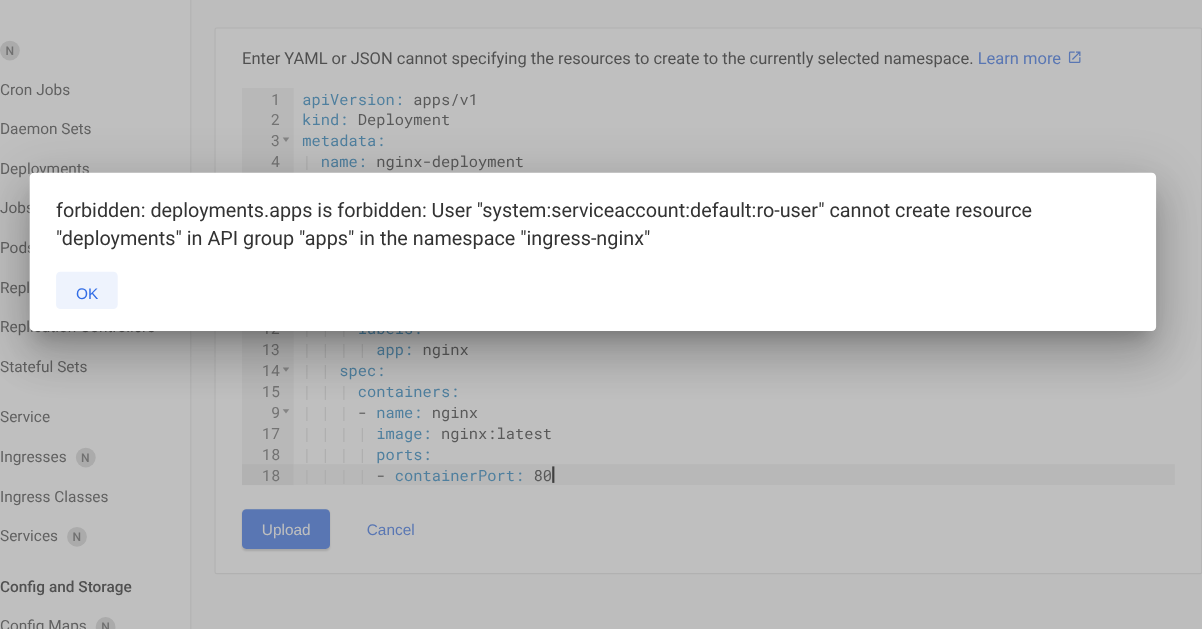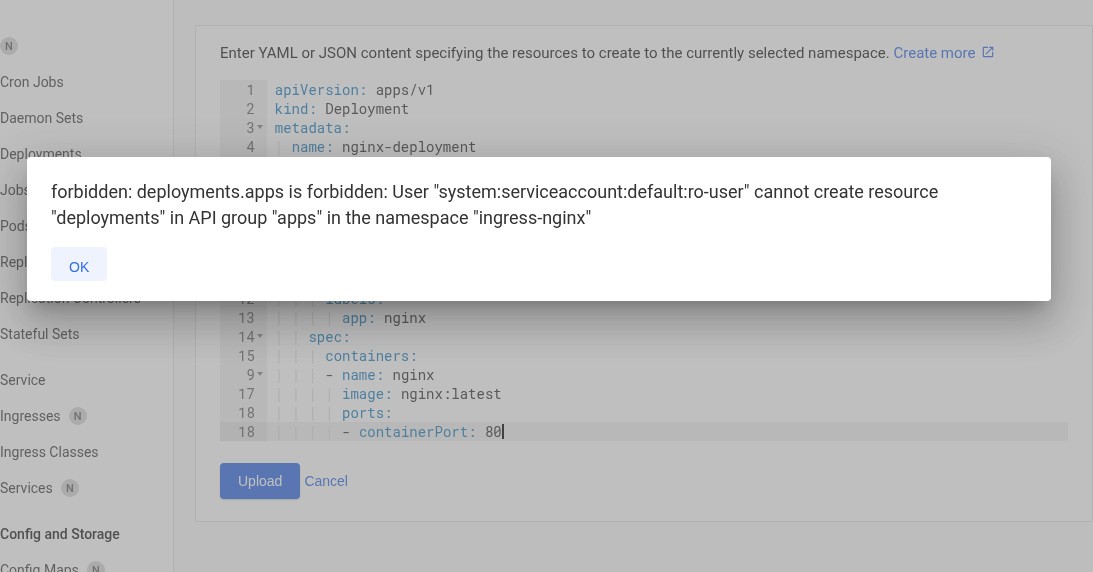--- a/index.html
+++ b/index.html
@@ -150,21 +150,21 @@
       width: 0;
       height: 15px;
       border-left: 2px solid #000;
       vertical-align: -2px;
     }
     .tok-key { color: #1e7fbd; }
     .tok-punc { color: #1e7fbd; }
     .tok-val { color: #333; }
     .indent { color: #dcdcdc; }
 
-    .actions { margin-top: 22px; display: flex; gap: 4px; align-items: center; }
+    .actions { margin-top: 22px; display: flex; gap: 33px; align-items: center; }
     .btn-primary {
       background: #326de6;
       color: #fff;
       border: none;
       border-radius: 4px;
       padding: 0 18px;
       height: 36px;
       font-size: 14px;
       font-weight: 500;
       cursor: pointer;
@@ -233,21 +233,21 @@
   <div class="sidebar-item sidebar-heading">Config and Storage</div>
   <div id="sb3">
       <div class="sidebar-item">Config Maps<span class="nbadge">N</span></div>
     </div>
 </div>
 
 <div class="main">
   <div class="card">
     <div class="card-body">
       <div class="help">
-        <span>Enter YAML or JSON content specifying the resources to create to the currently selected namespace. </span><a href="#"><span>Create more </span><svg class="ext-icon" viewBox="0 0 24 24" fill="#326de6">
+        <span>Enter YAML or JSON cannot specifying the resources to create to the currently selected namespace. </span><a href="#"><span>Learn more </span><svg class="ext-icon" viewBox="0 0 24 24" fill="#326de6">
               <path d="M14 3v2h3.59L7.76 14.83l1.41 1.41L19 6.41V10h2V3h-7zM19 19H5V5h7V3H5a2 2 0 0 0-2 2v14a2 2 0 0 0 2 2h14a2 2 0 0 0 2-2v-7h-2v7z"></path>
             </svg></a>
       </div>
       <div class="editor">
         <div class="gutter" id="gutter">
             <div>1</div>
             <div>2</div>
             <div class="fold">3</div>
             <div>4</div>
             <div class="fold">5</div>

